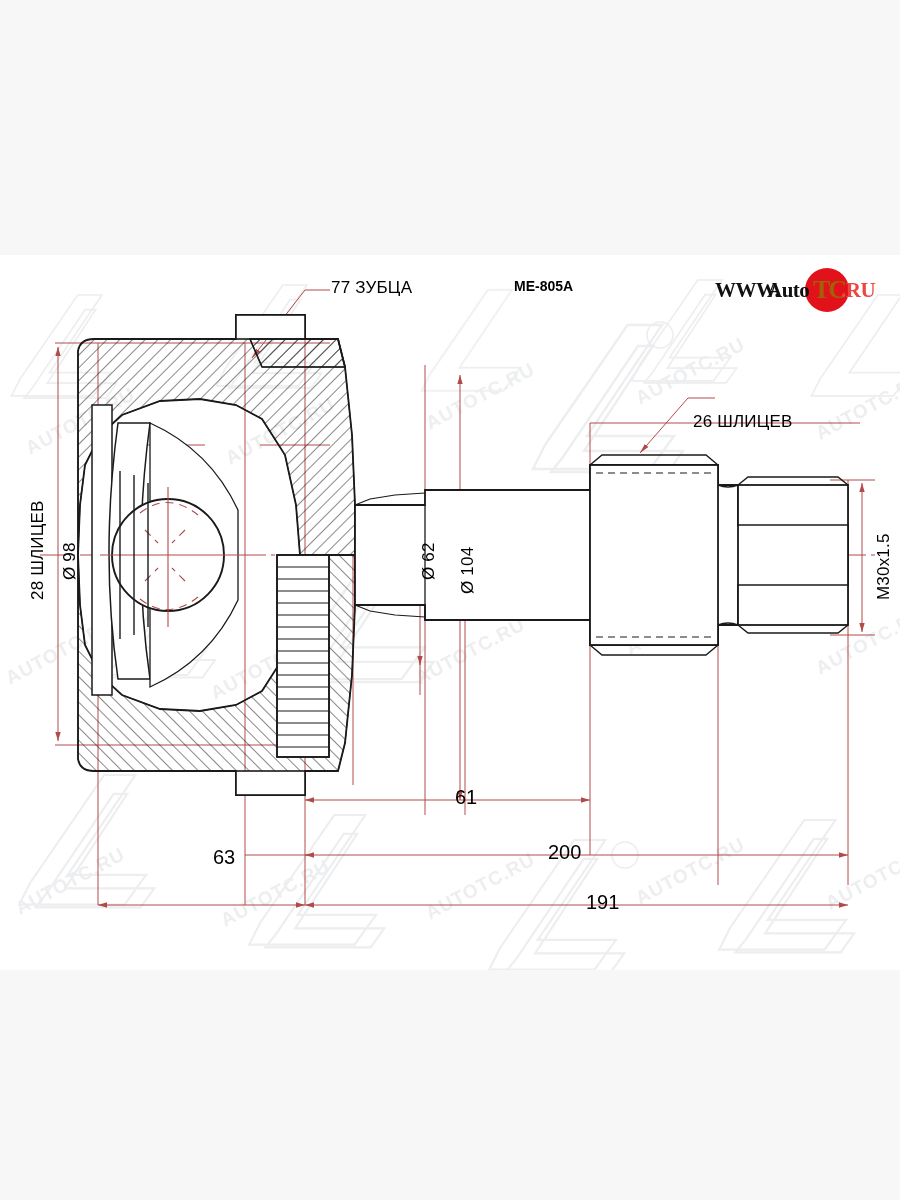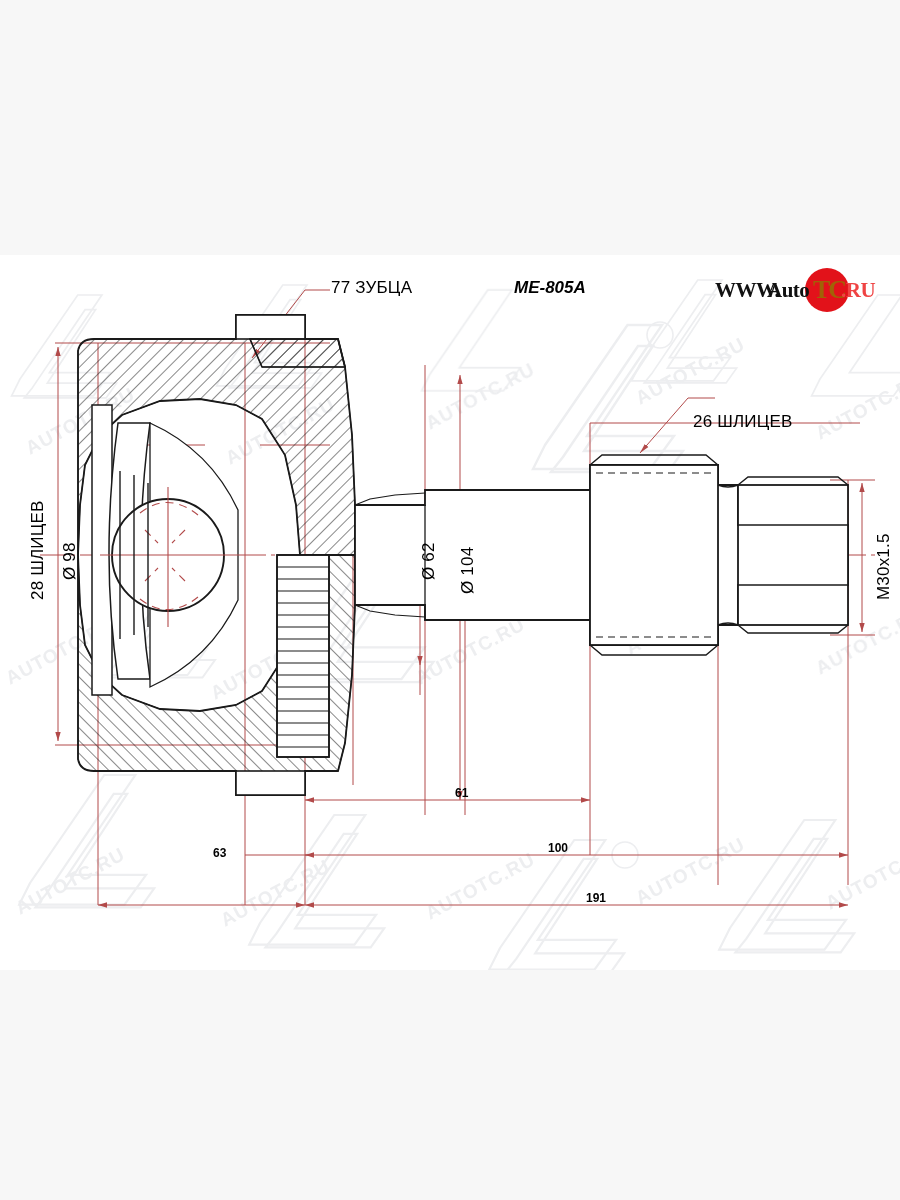--- a/index.html
+++ b/index.html
@@ -10,22 +10,22 @@
   }
   #stage{position:absolute;left:0;top:0;width:900px;height:1200px;background:#f7f7f7;}
   
   #canvas{
     position:absolute;left:0;top:255px;width:900px;height:715px;
     background:#ffffff;overflow:hidden;
   }
   #drawing{position:absolute;left:0;top:0;width:900px;height:715px;}
   .txt{position:absolute;white-space:nowrap;color:#000;}
   .lbl{font-size:17px;letter-spacing:.2px;}
-  .lbl-b{font-size:17px;font-weight:bold;font-style:italic;}
-  .dim{font-size:12px;font-weight:bold;}
+  .lbl-b{font-size:14px;font-weight:bold;}
+  .dim{font-size:20px;}
   .rot90{transform:rotate(-90deg);transform-origin:0 0;}
   
   #logo{position:absolute;left:715px;top:268px;width:160px;height:44px;text-align:right;}
   #logo-text{
     position:absolute;left:0;top:10px;font-size:21px;font-weight:bold;
     font-family:"Liberation Serif", serif;color:#111;letter-spacing:-0.5px;
     z-index:3;
   }
   #logo-circle{
     position:absolute;left:90px;top:0px;width:44px;height:44px;border-radius:50%;
@@ -330,17 +330,17 @@
 
   <div class="txt lbl rot90" style="left:419px;top:580px;">Ø 62</div>
 
   <div class="txt lbl rot90" style="left:458px;top:594px;">Ø 104</div>
 
   <div class="txt lbl" style="left:693px;top:412px;">26 ШЛИЦЕВ</div>
 
   <div class="txt lbl rot90" style="left:874px;top:600px;">M30x1.5</div>
 
   <div class="txt dim" style="left:455px;top:786px;">61</div>
-  <div class="txt dim" style="left:548px;top:841px;">100</div>
+  <div class="txt dim" style="left:548px;top:841px;">200</div>
   <div class="txt dim" style="left:213px;top:846px;">63</div>
   <div class="txt dim" style="left:586px;top:891px;">191</div>
 
 </div>
 
 </body></html>

